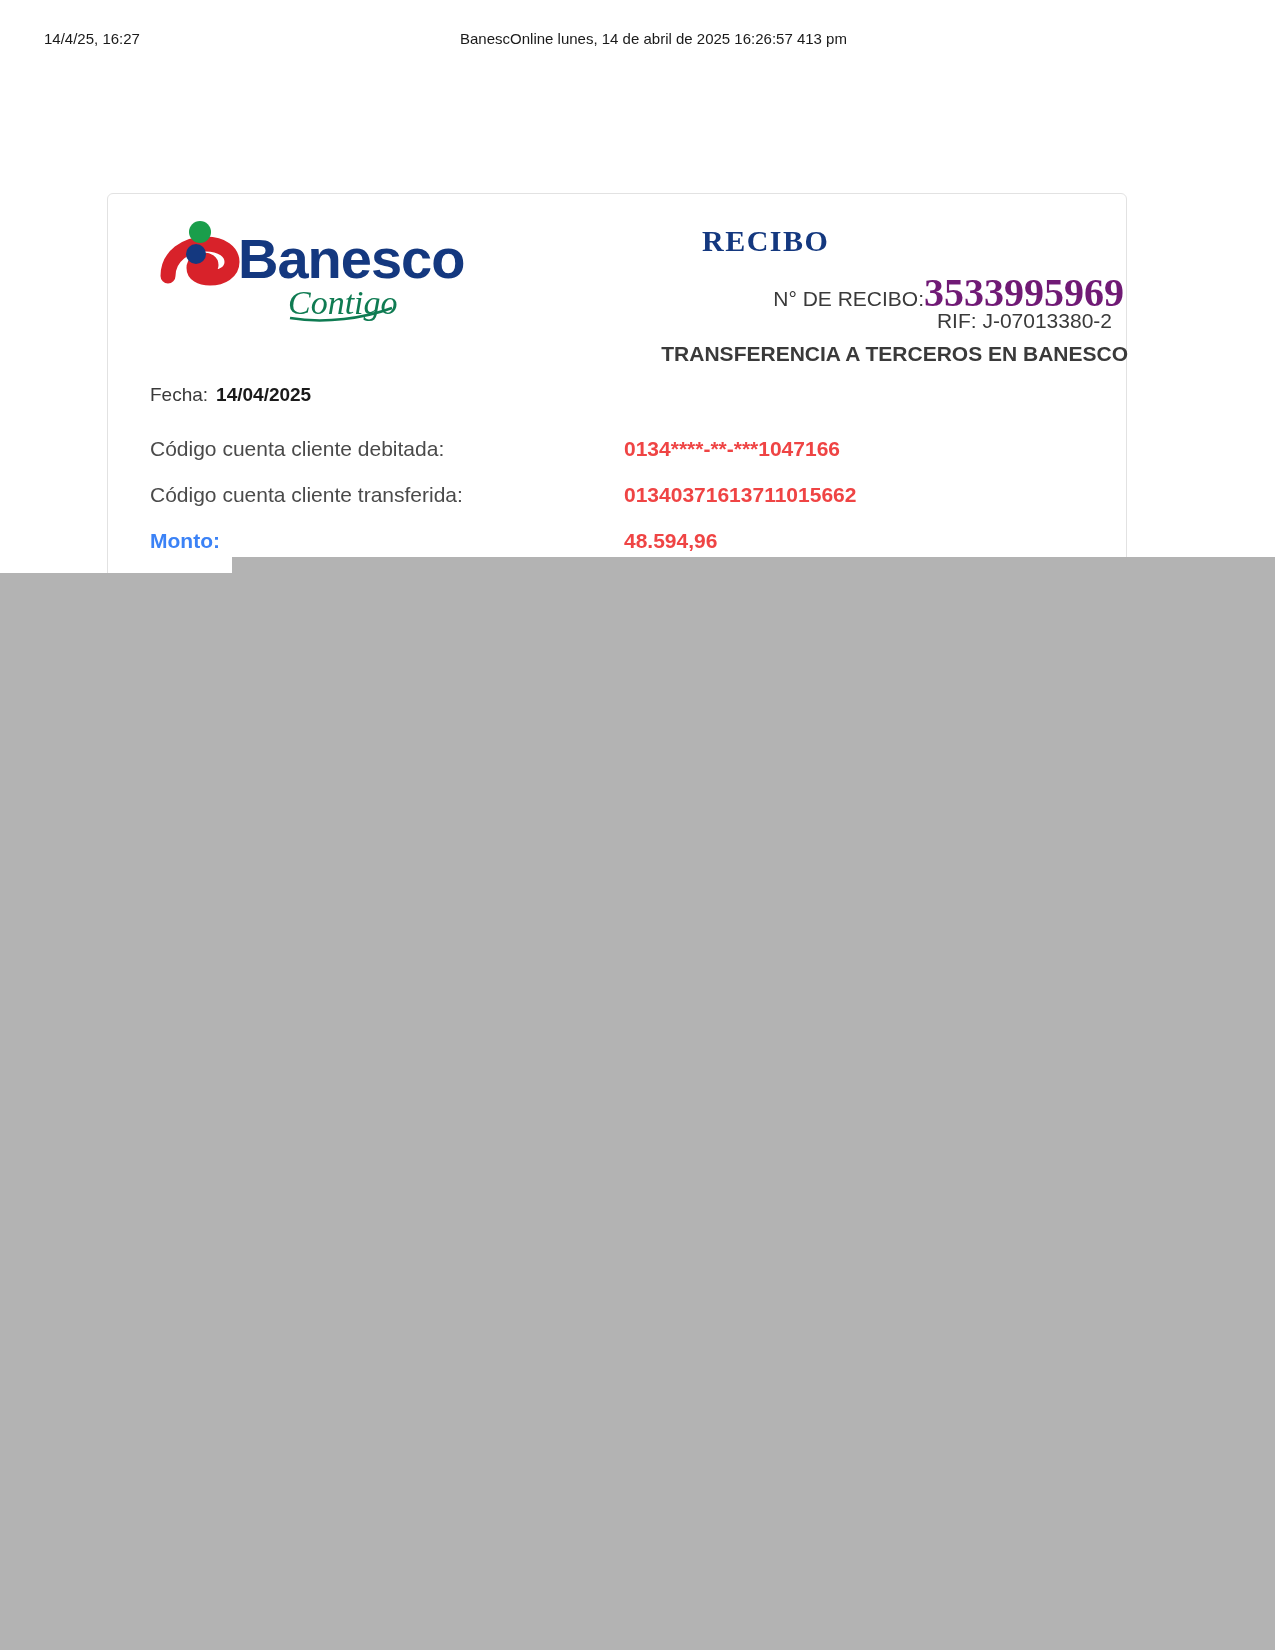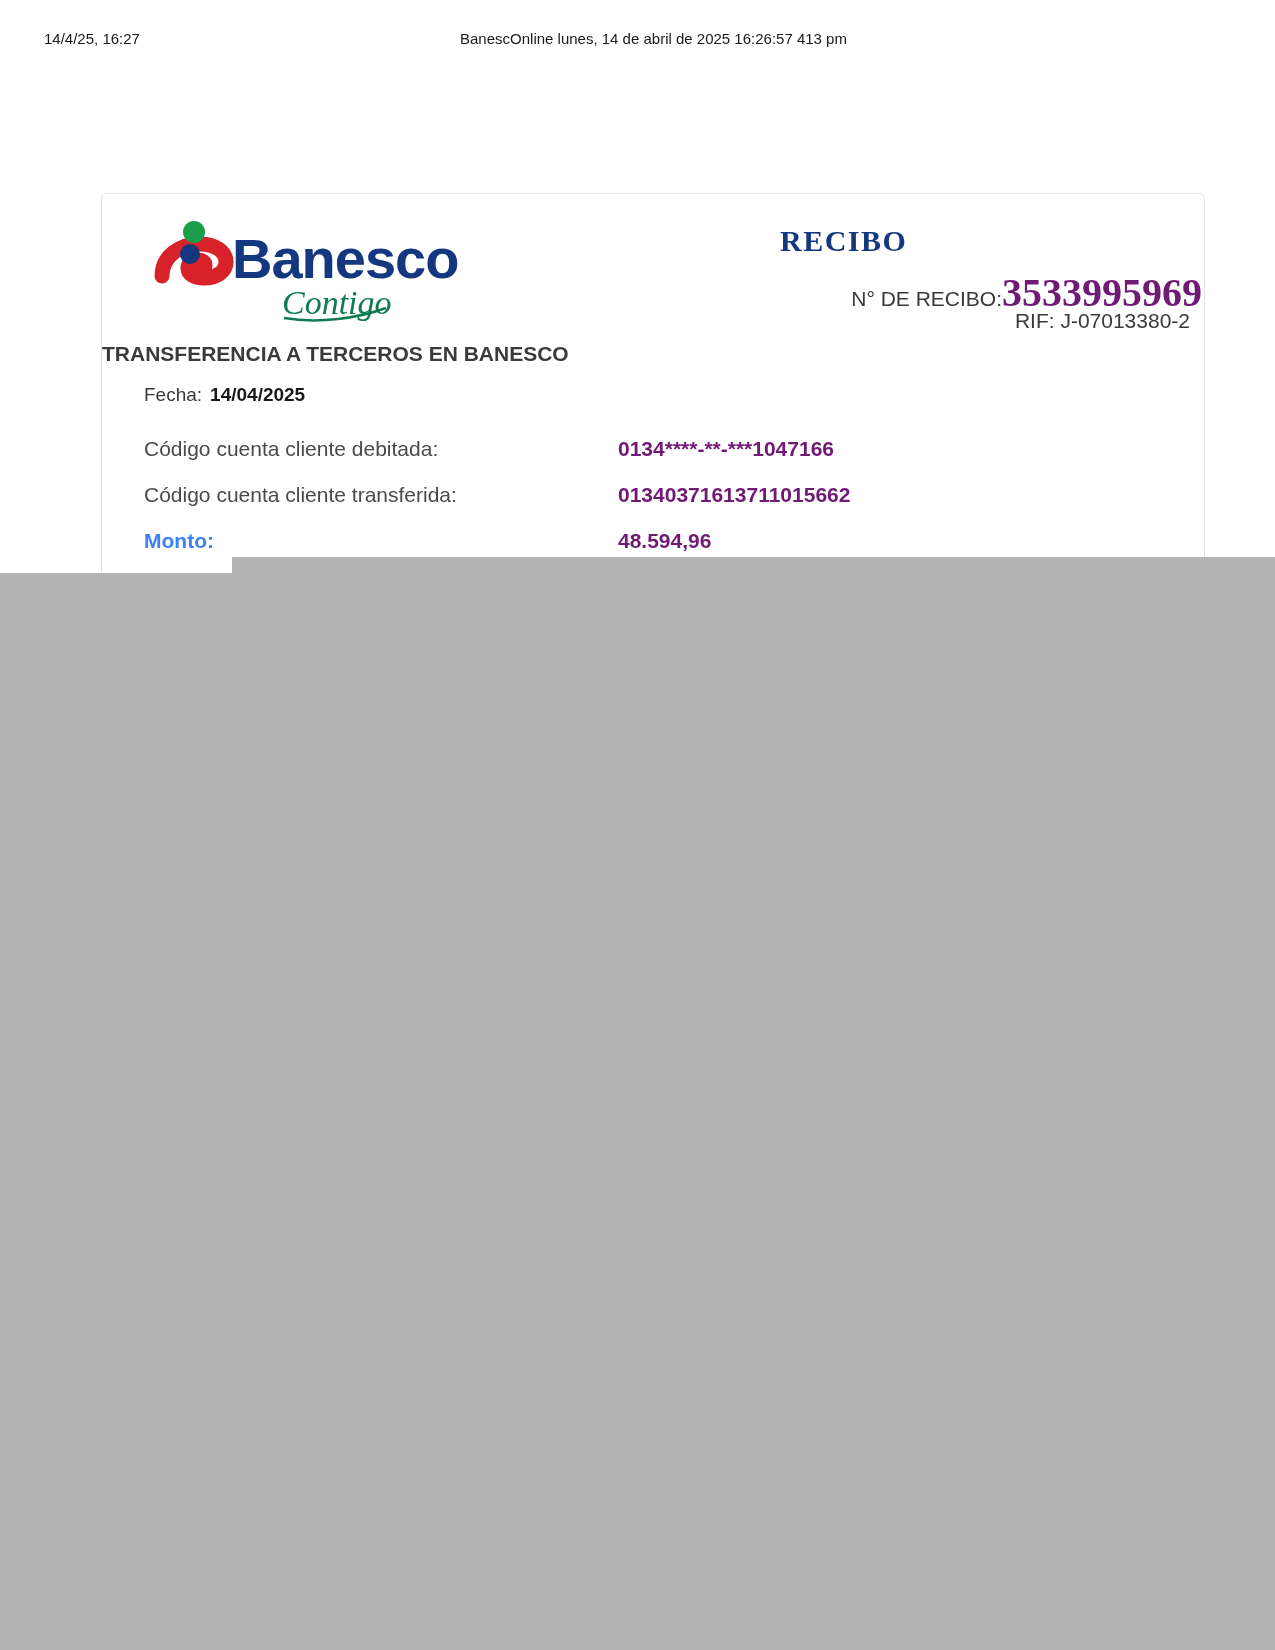--- a/index.html
+++ b/index.html
@@ -37,23 +37,23 @@
     top: 0;
     width: 1275px;
     text-align: center;
     white-space: nowrap;
     padding-left: 16px;
   }
 
   
   .receipt-card {
     position: absolute;
-    left: 101px;
+    left: 107px;
     top: 193px;
-    width: 1104px;
+    width: 1020px;
     min-height: 430px;
     background: #ffffff;
     border: 1px solid #e2e2e2;
     border-radius: 6px;
     box-sizing: border-box;
   }
 
   
   .logo-block {
     position: absolute;
@@ -105,21 +105,21 @@
     color: #3a3a3a;
     white-space: nowrap;
   }
 
   
   .section-title {
     position: absolute;
     left: 0;
     top: 148px;
     width: 1020px;
-    text-align: left;
+    text-align: right;
     font-size: 21px;
     font-weight: bold;
     color: #3a3a3a;
   }
 
   
   .fecha-row {
     position: absolute;
     left: 42px;
     top: 190px;
@@ -154,21 +154,21 @@
     font-size: 21px;
     color: #4a4a4a;
     white-space: nowrap;
   }
   .detail-row .d-value {
     position: absolute;
     left: 516px;
     top: 0;
     font-size: 21px;
     font-weight: bold;
-    color: #701a75;
+    color: #ef4444;
     white-space: nowrap;
   }
   .detail-row.accent .d-label {
     color: #3b82f6;
     font-weight: bold;
   }
 
   
   .grey-overlay {
     position: absolute;

